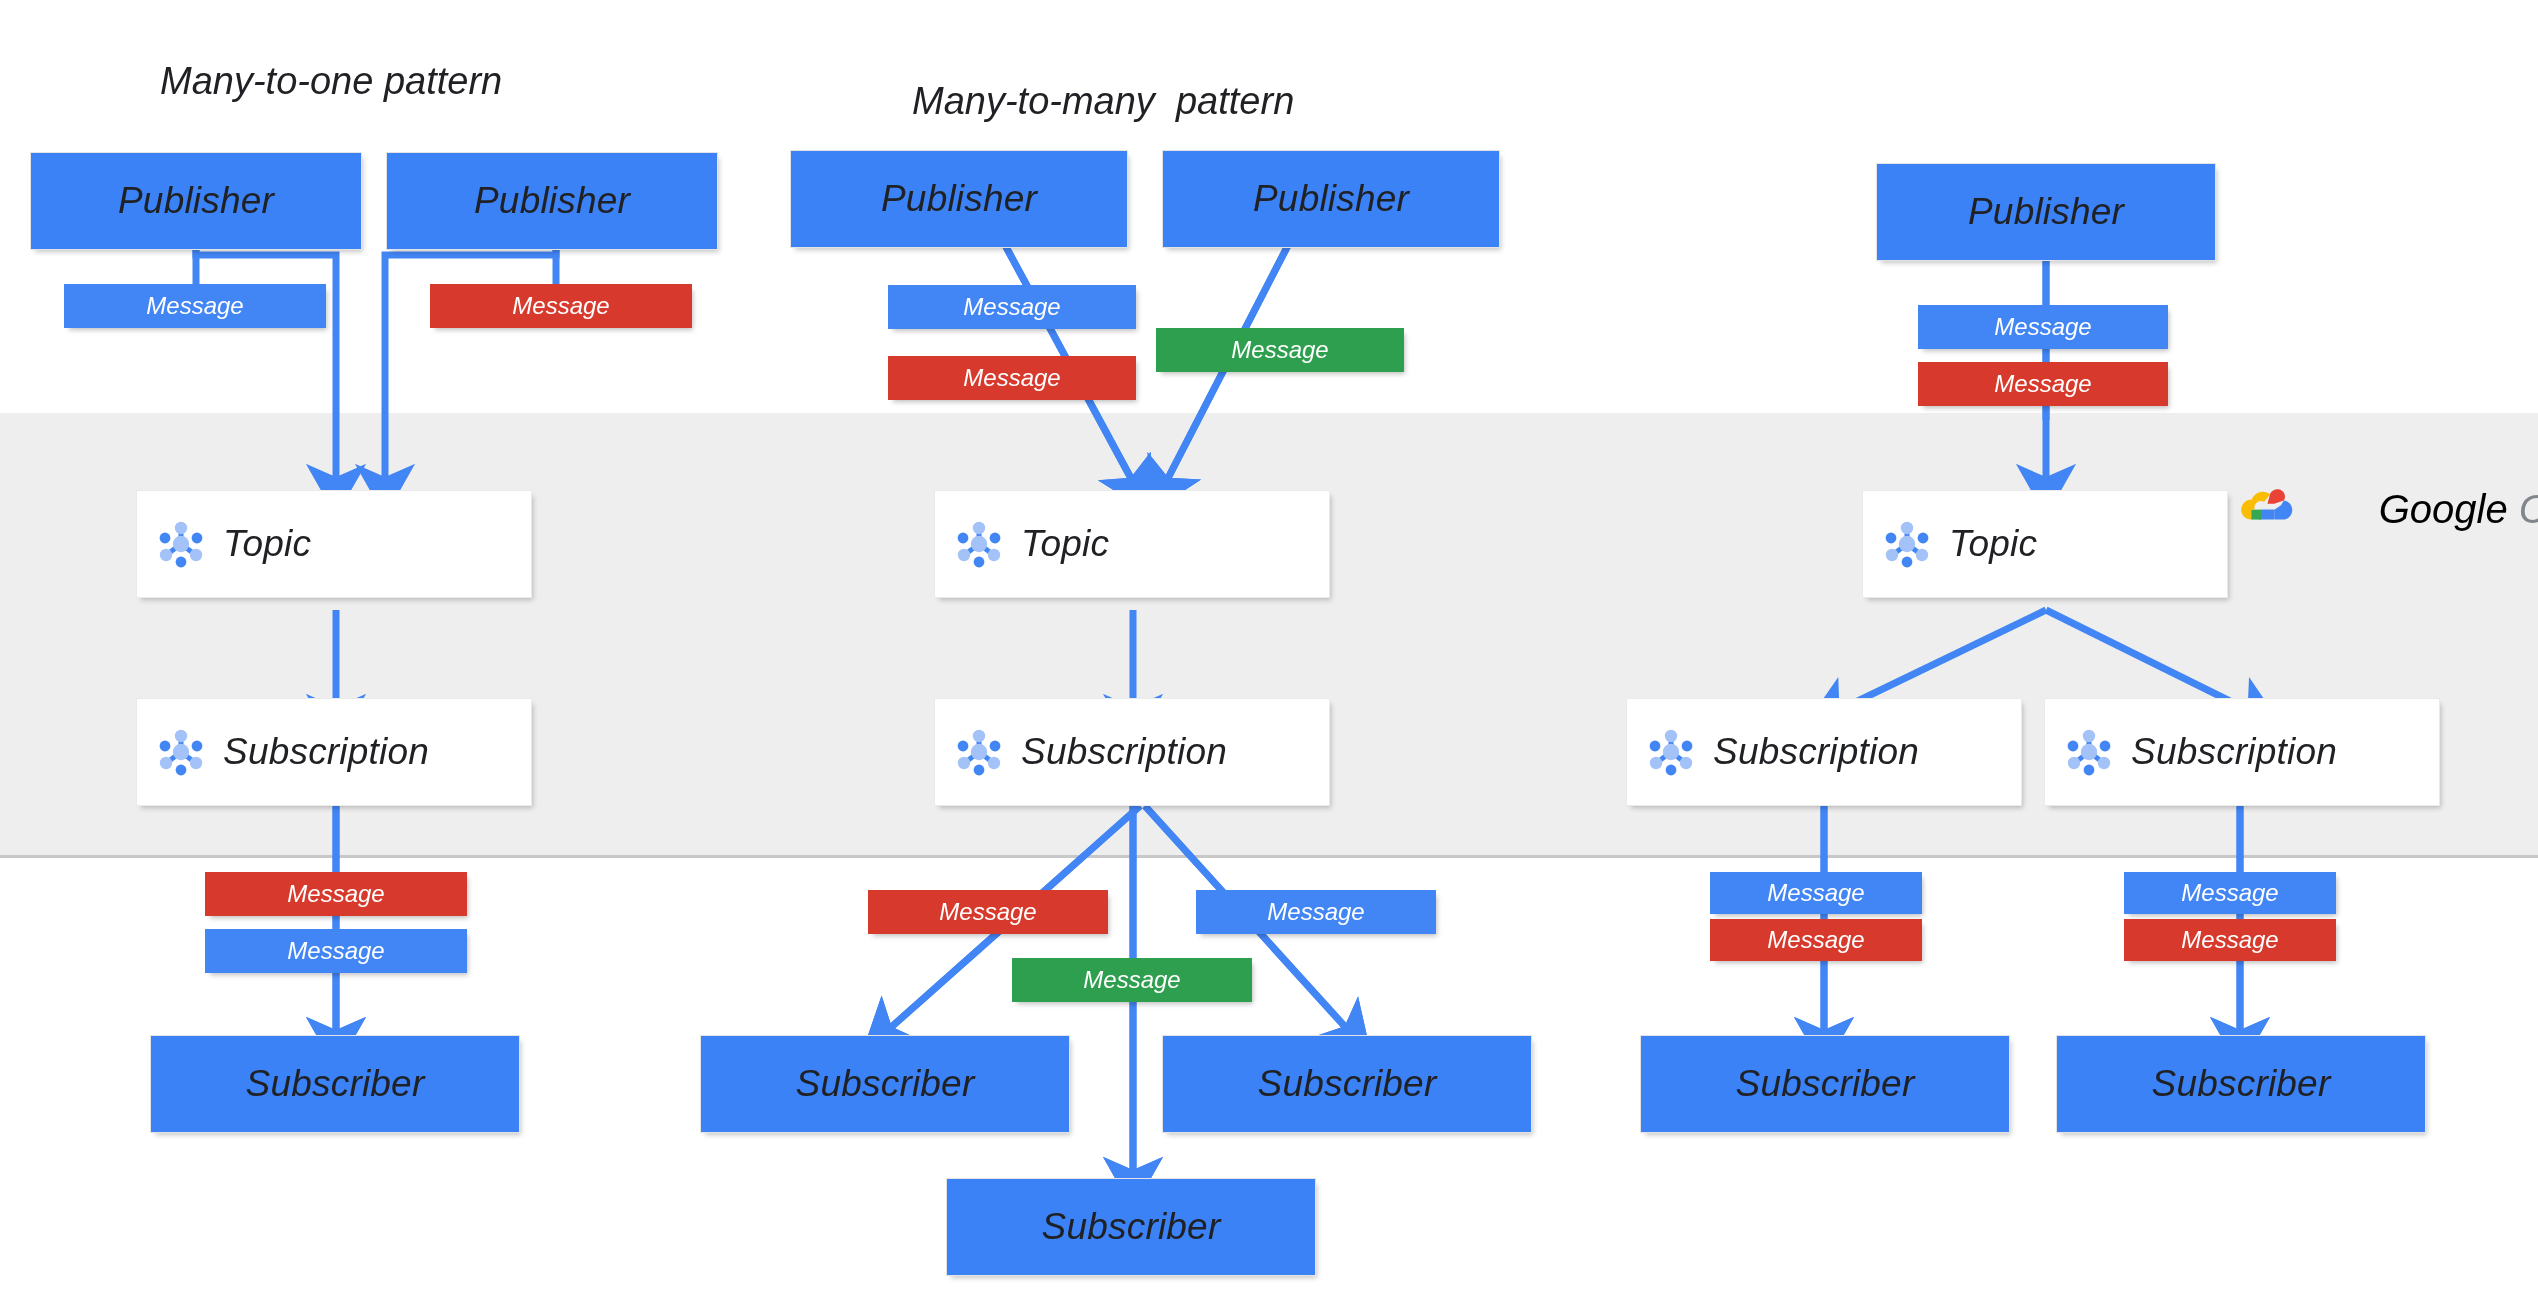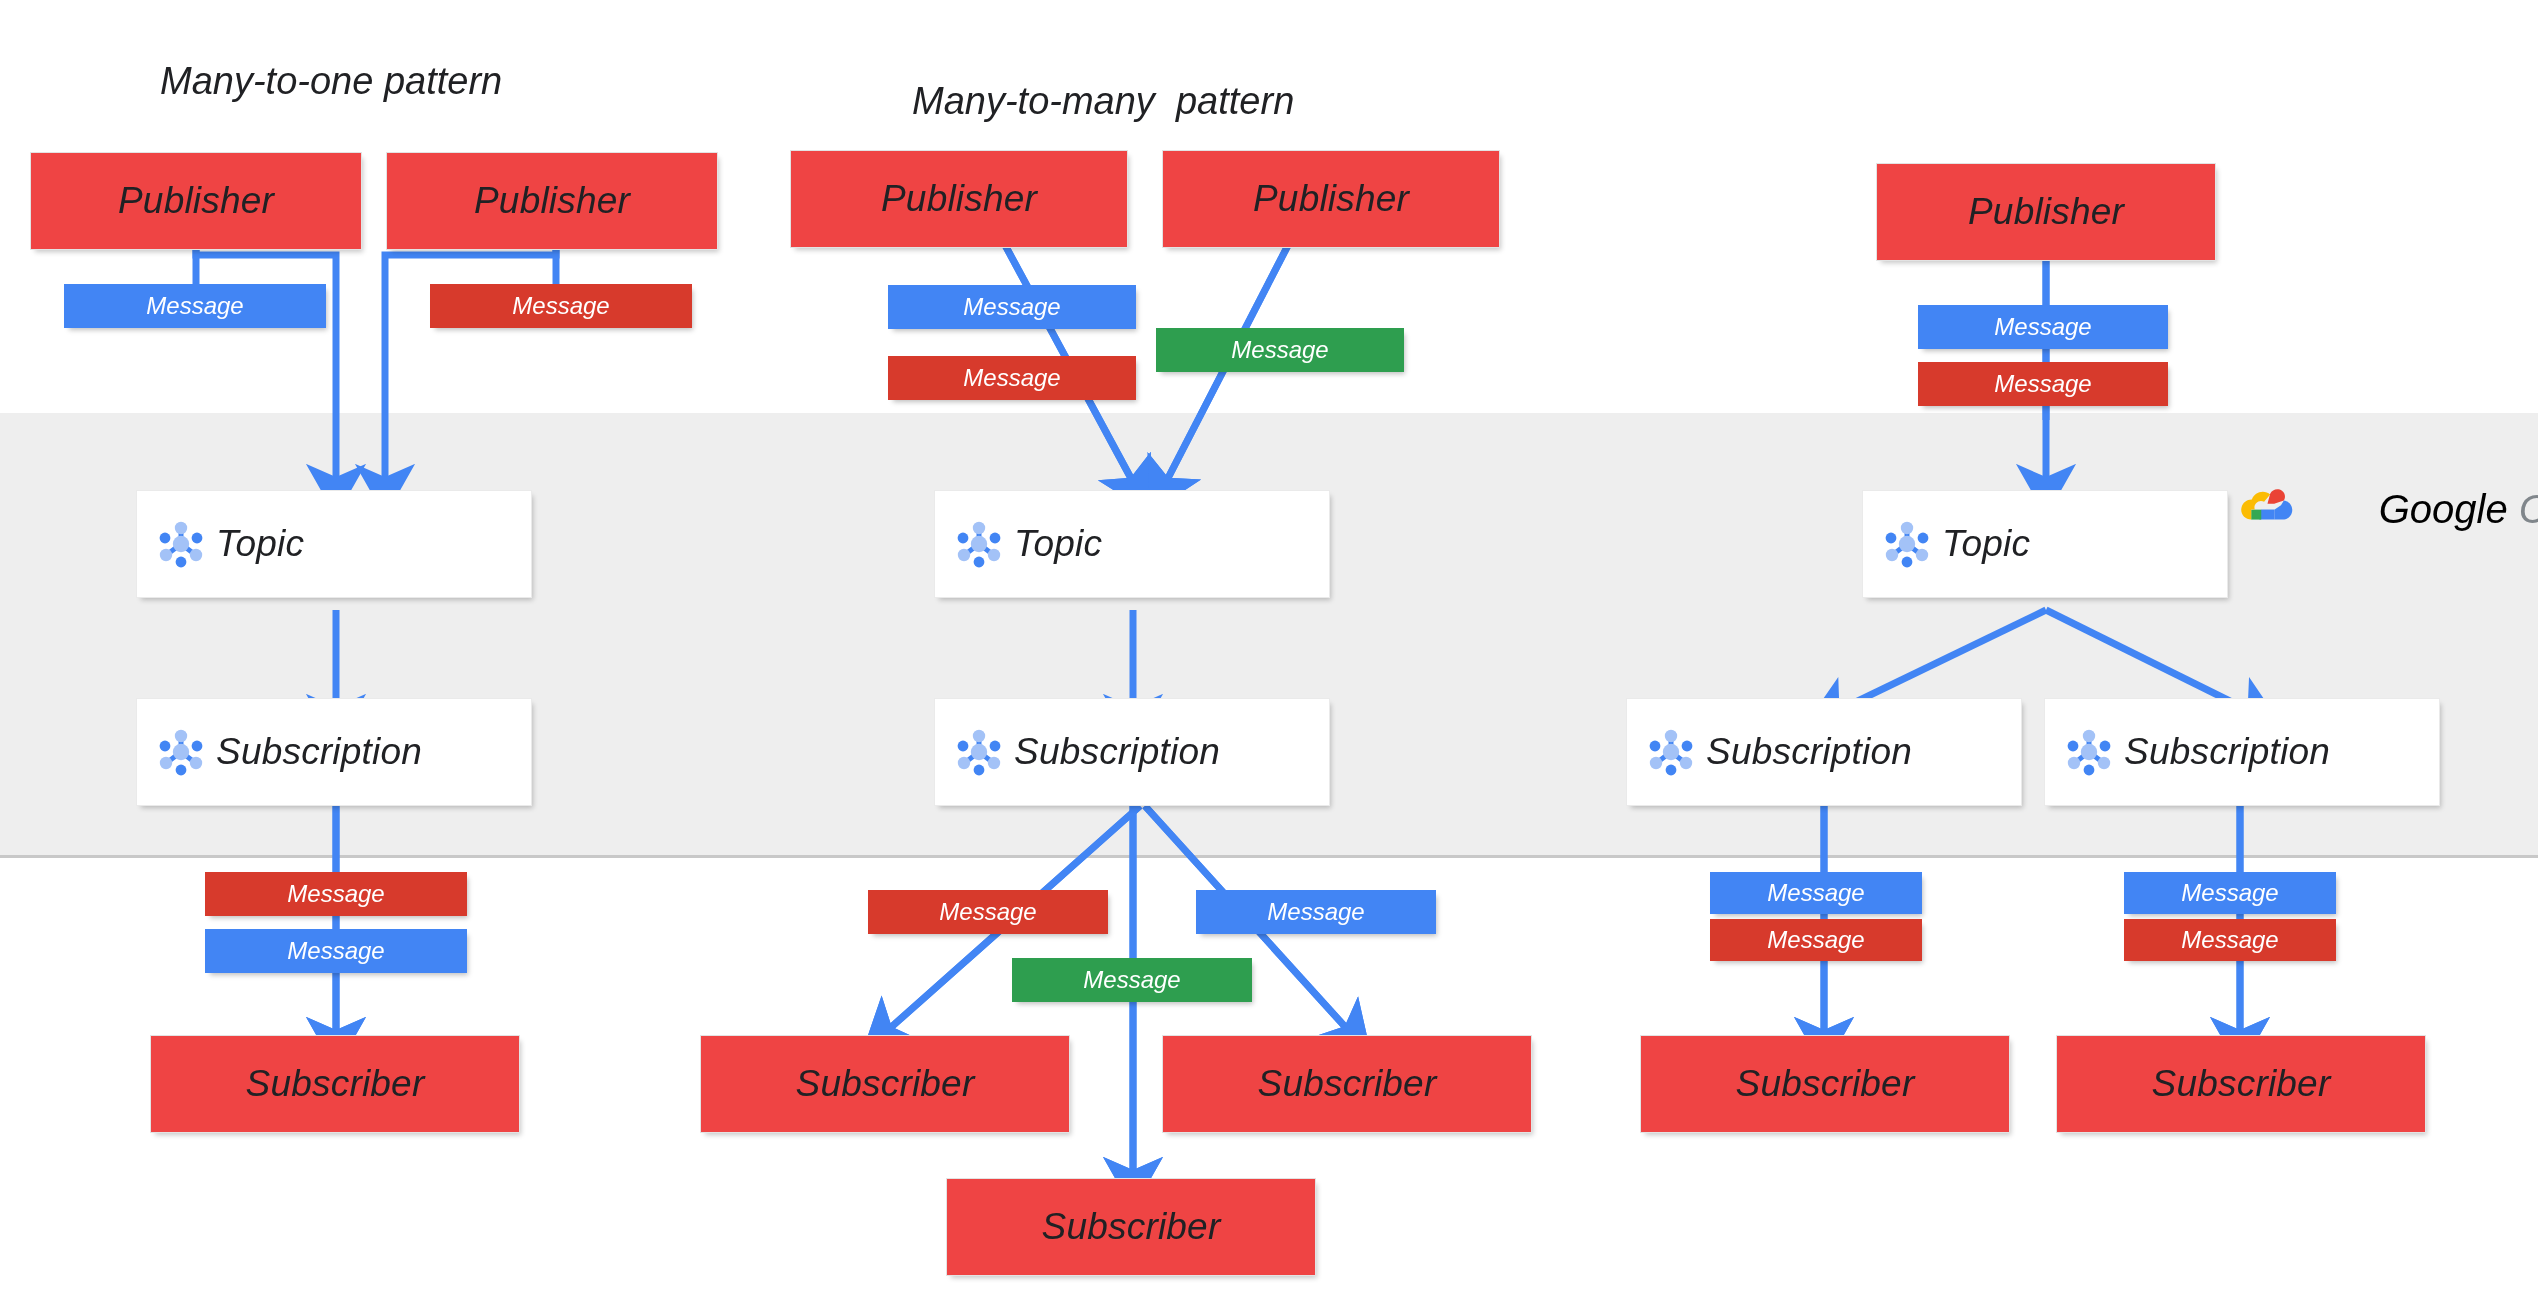--- a/index.html
+++ b/index.html
@@ -16,27 +16,27 @@
   }
 
   
   .node{
     position:absolute;box-sizing:border-box;
     display:flex;align-items:center;justify-content:center;
     color:#202124;letter-spacing:.2px;
     box-shadow:3px 4px 5px -2px rgba(0,0,0,.22);
   }
   .node.endpoint{            
-    background:#ef4444;border:1px solid #e3e3e3;
+    background:#3b82f6;border:1px solid #e3e3e3;
   }
   .node.psnode{              
     background:#ffffff;border:1px solid #eaeaea;
     justify-content:flex-start;
   }
-  .node.psnode .ps-label{margin-left:9px;}
+  .node.psnode .ps-label{margin-left:16px;}
 
   
   .chip{
     position:absolute;box-sizing:border-box;
     display:flex;align-items:center;justify-content:center;
     color:#ffffff;font-weight:400;
     box-shadow:3px 4px 5px -2px rgba(0,0,0,.25);
   }
   .chip.blue {background:#4285f4;}
   .chip.red  {background:#d73a2c;}

